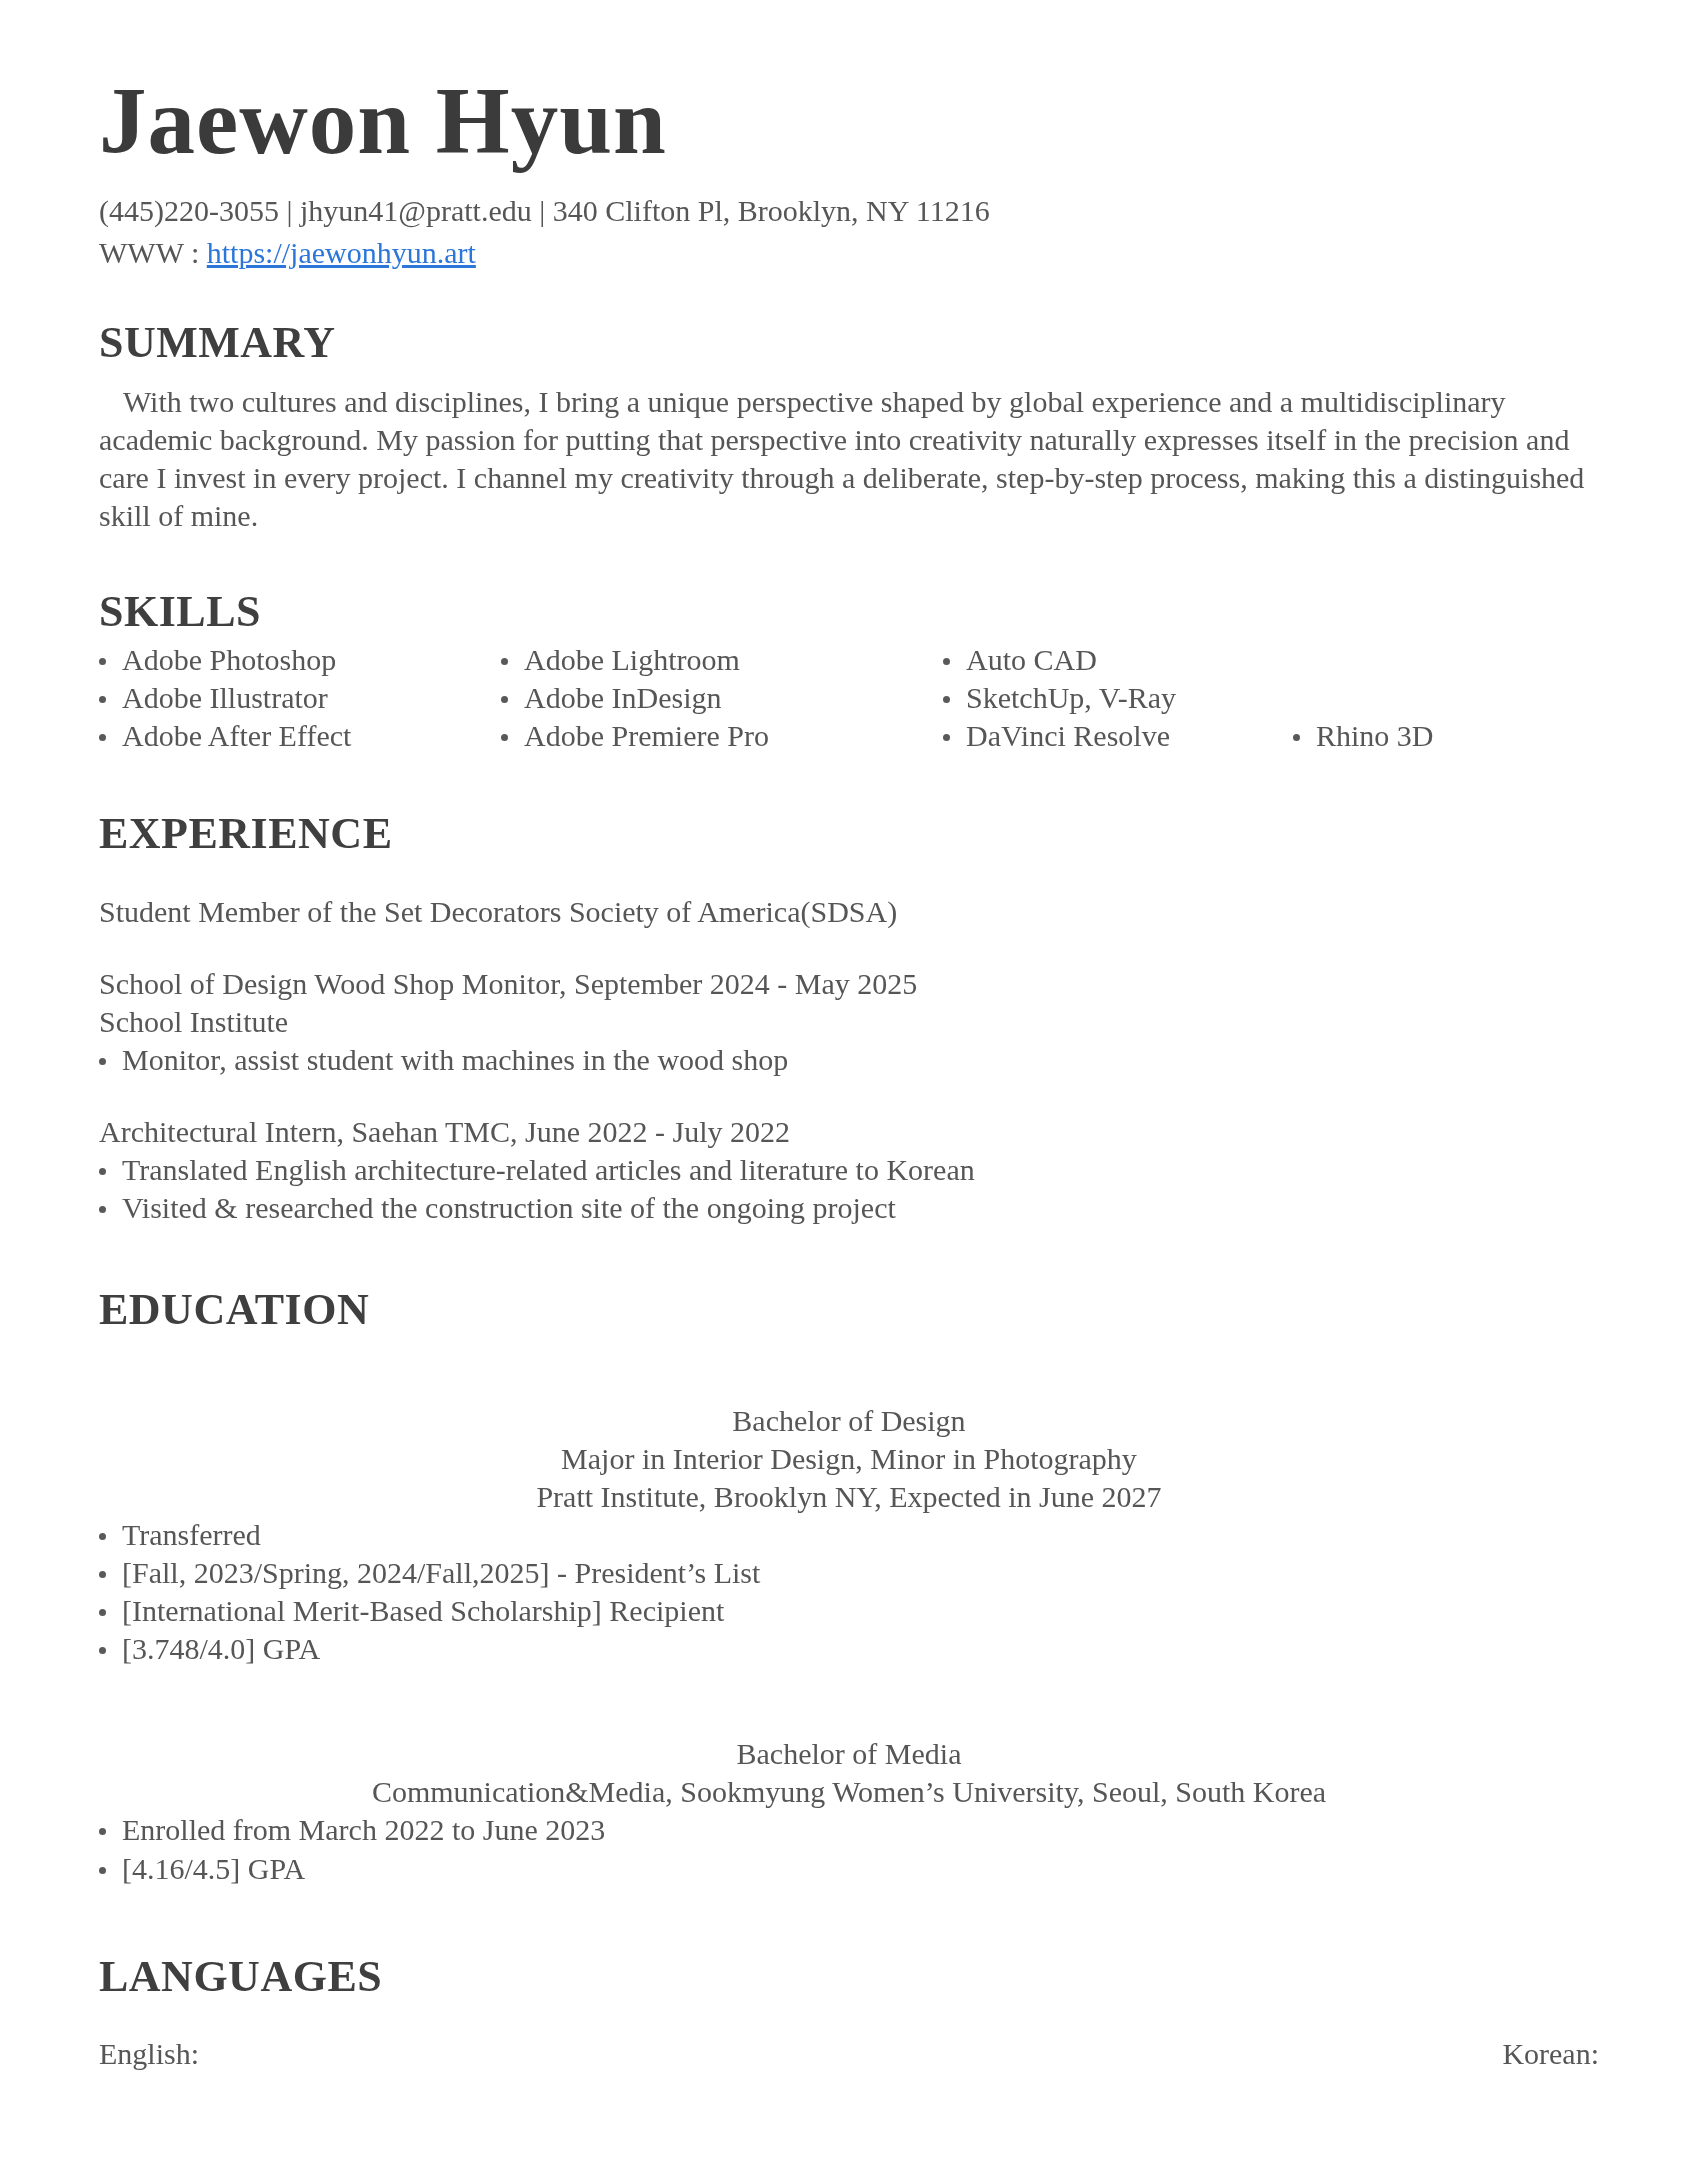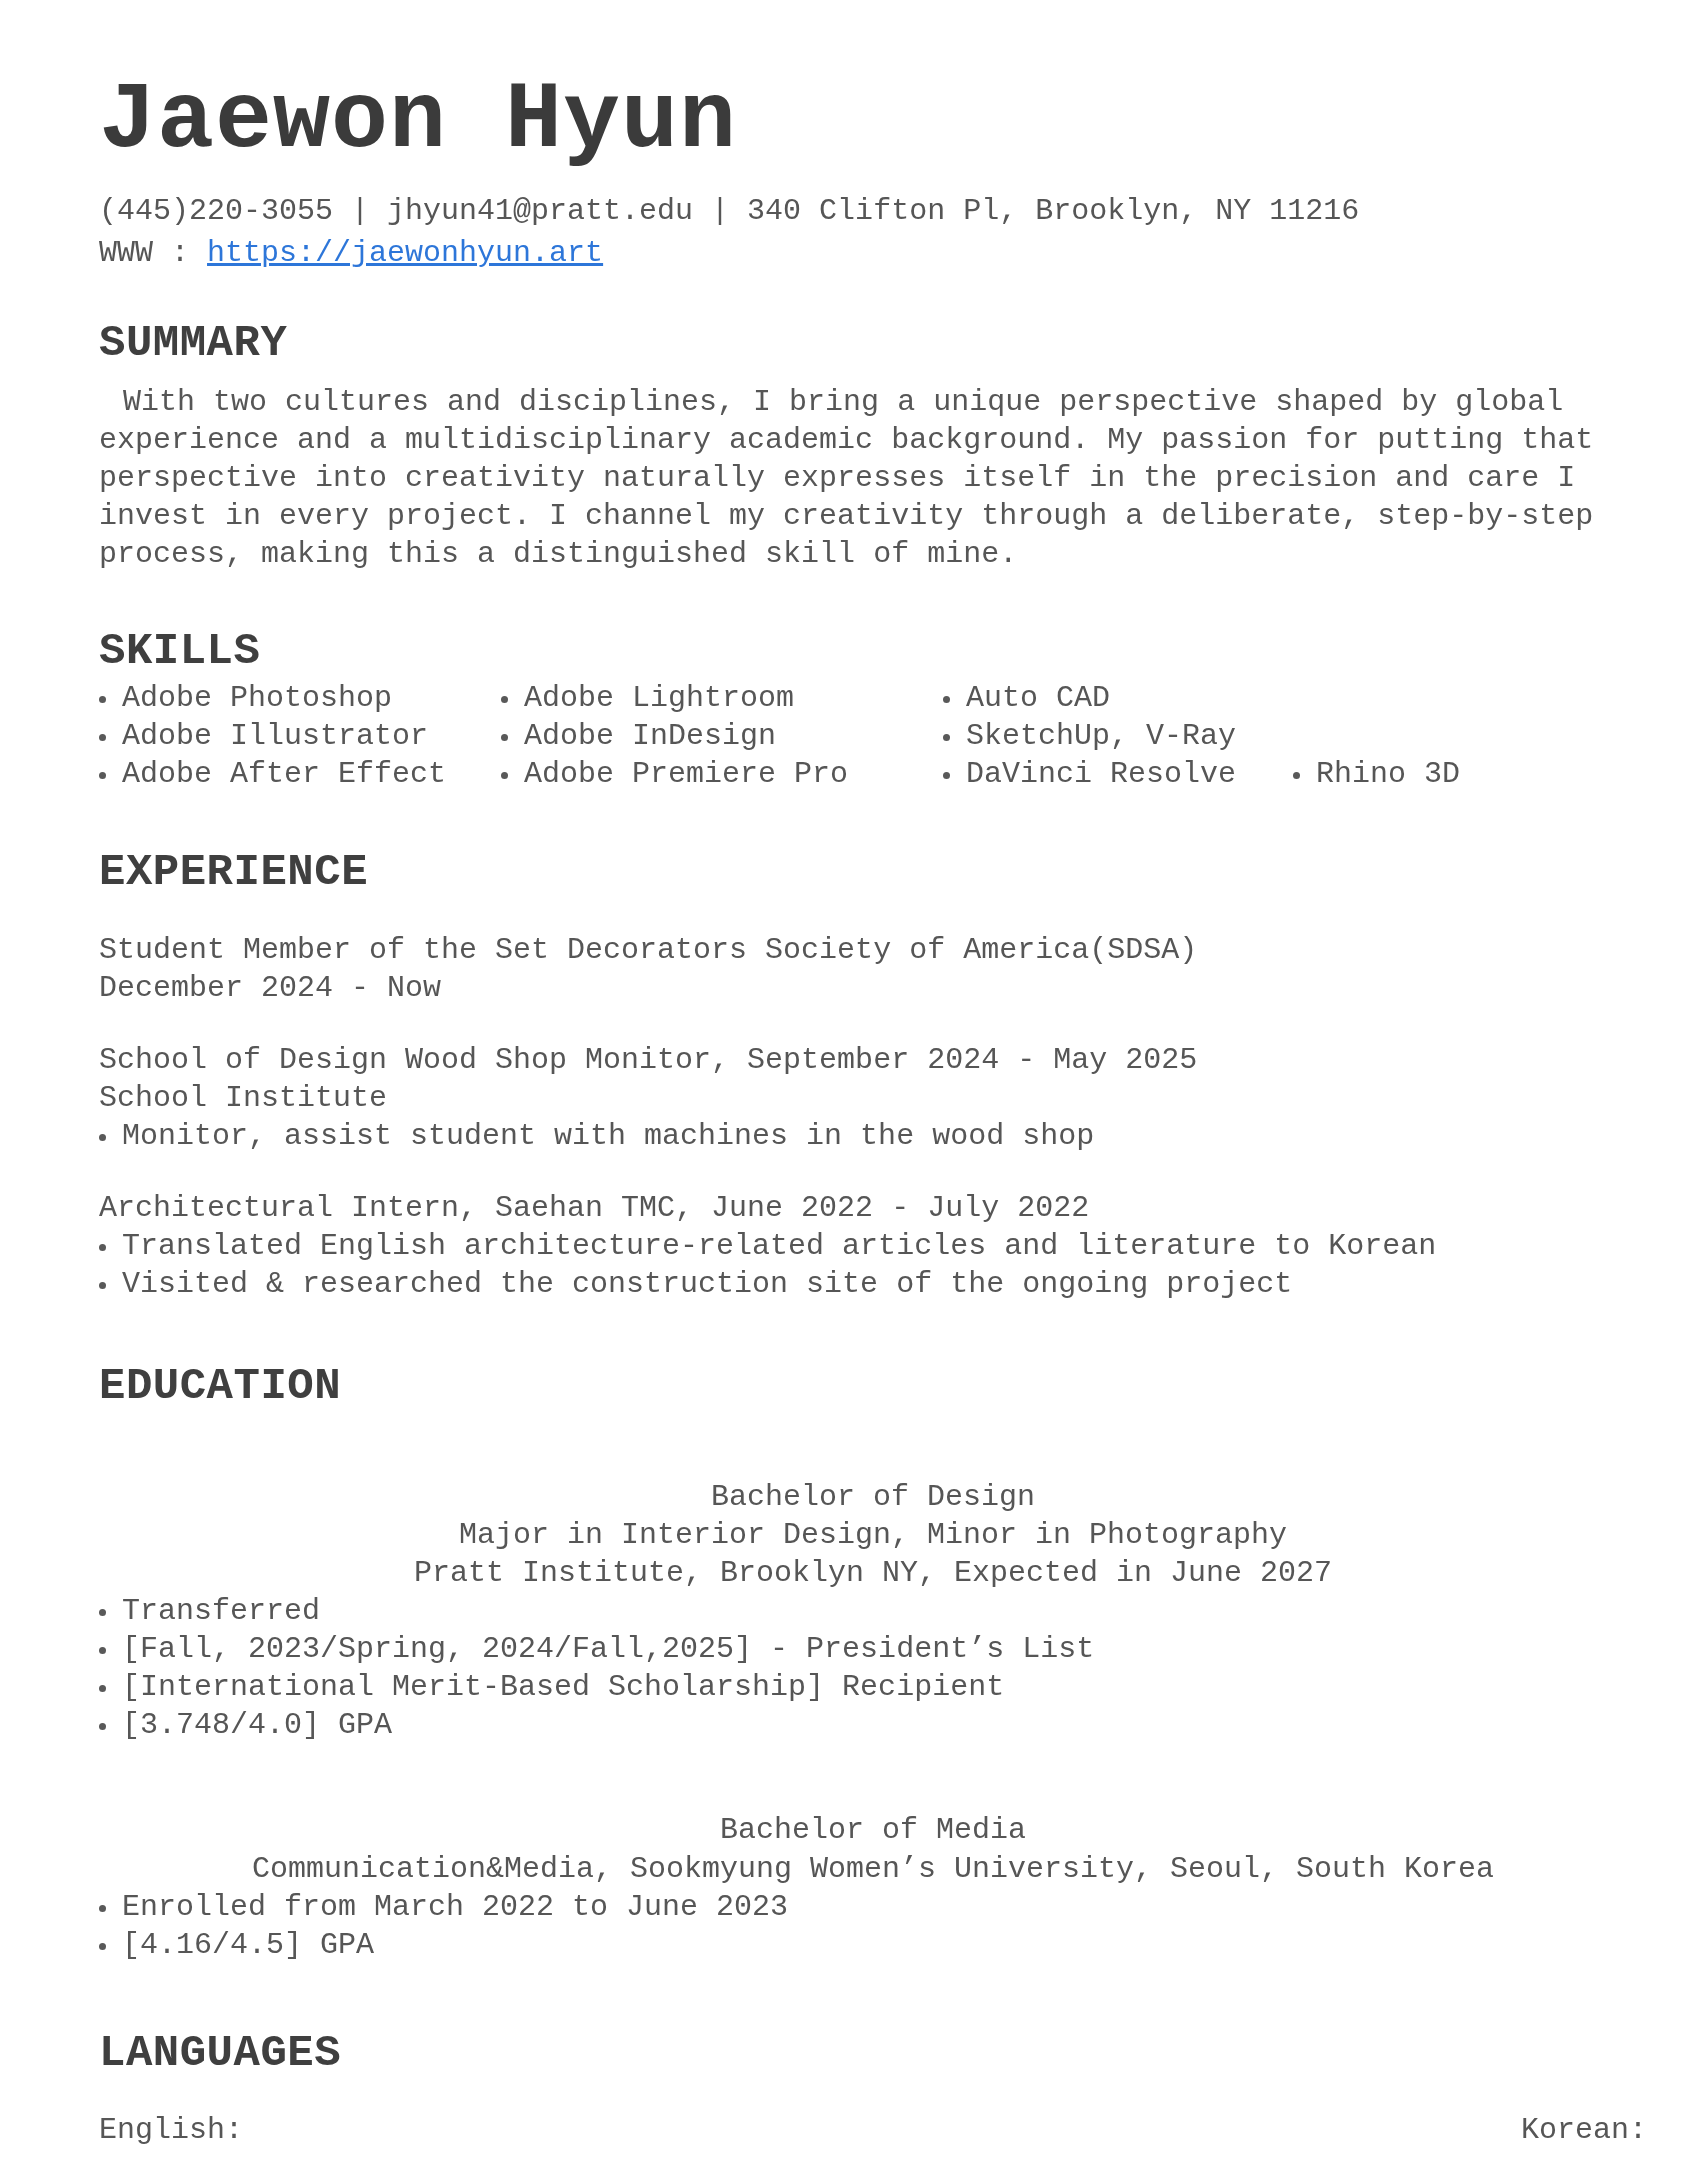--- a/index.html
+++ b/index.html
@@ -8,22 +8,21 @@
     width: 1683px;
     height: 2178px;
     background: #ffffff;
     font-family: "Liberation Serif", serif;
     color: #565656;
     overflow: hidden;
   }
   .page {
     width: 1683px;
     height: 2178px;
-    padding: 69px 36px 0 99px;
-    font-family: Liberation Mono, monospace;
+    padding: 69px 84px 0 99px;
   }
   .name {
     font-size: 95px;
     line-height: 1.1;
     font-weight: bold;
     color: #3b3b3b;
     letter-spacing: 1px;
   }
   .contact-block {
     margin-top: 16px;
@@ -179,21 +178,20 @@
           <span class="bullet-dot"></span>
           <span>Rhino 3D</span>
         </div>
       </div>
   </div>
 
   <div class="section-heading mt-experience">EXPERIENCE</div>
 
   <div class="job job-first">
     <div>Student Member of the Set Decorators Society of America(SDSA)</div>
-    <div>December 2024 - Now</div>
     <div>
       
     </div>
   </div>
 
   <div class="job">
     <div>School of Design Wood Shop Monitor, September 2024 - May 2025</div>
     <div>School Institute</div>
     <div>
 

